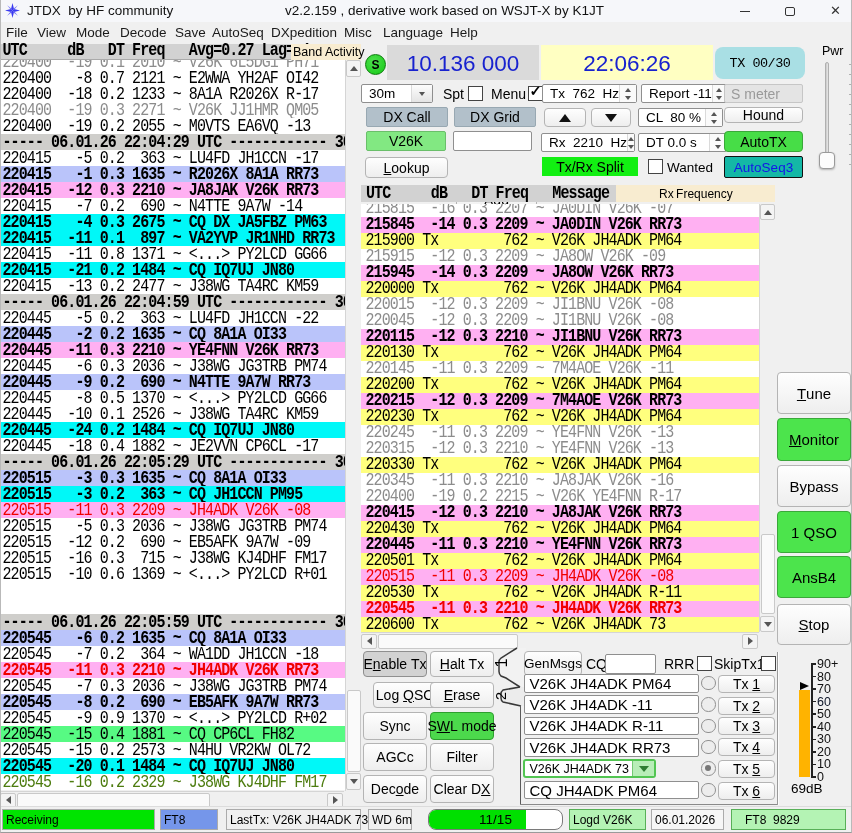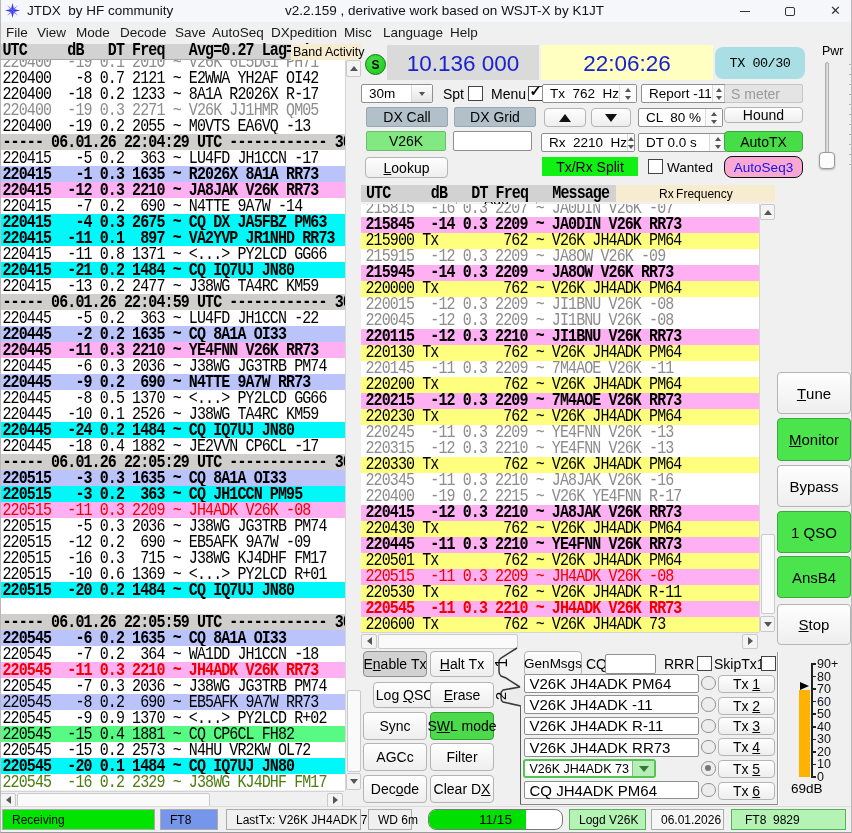--- a/index.html
+++ b/index.html
@@ -34,21 +34,21 @@
 .cdrop { position:absolute; right:0; top:0; bottom:0; width:22px; background:#b8edb8;
   border-left:1px solid #74c974; display:flex; align-items:center; justify-content:center;
   border-radius:0 1px 1px 0; }
 .dtri { width:0;height:0;border-left:5px solid transparent;border-right:5px solid transparent;
   border-top:6px solid #2e7d32; }
 .sb { position:absolute; background:#f0f0f0; }
 .sbb { position:absolute; background:#f4f4f4; border:1px solid #c9c9c9; border-radius:2px;
   display:flex; align-items:center; justify-content:center; }
 u { text-decoration:underline; }
 .statbox { position:absolute; border:1px solid #ababab; font-size:12px;
-  display:flex; align-items:center; padding-left:9px; white-space:pre; height:21px; top:809px; }
+  display:flex; align-items:center; padding-left:3px; white-space:pre; height:21px; top:809px; }
 </style></head><body>
 
 <div style="position:absolute;left:0;top:0;width:852px;height:833px;border:1px solid #b9b9b9;border-top:none;border-bottom-color:#9a9a9a;z-index:99;pointer-events:none"></div>
 
 <div style="position:absolute;left:0;top:0;width:852px;height:22px;background:#f6f7fa">
   <svg style="position:absolute;left:5px;top:3px" width="15" height="15" viewBox="0 0 16 16">
     <g fill="#3a3af0">
         <path d="M8 0 L9.6 6.4 L8 8 L6.4 6.4 Z"></path>
         <path d="M8 16 L6.4 9.6 L8 8 L9.6 9.6 Z"></path>
     <path d="M0 8 L6.4 6.4 L8 8 L6.4 9.6 Z"></path>
@@ -116,27 +116,26 @@
 <div class="mr" style="top:362.40px;height:16.00px;background:#00f8f8;color:#000000;font-weight:bold"><i>220445  -24 0.2 1484 ~ CQ IQ7UJ JN80</i></div>
 <div class="mr" style="top:378.40px;height:16.00px;background:#ffffff;color:#000000;font-weight:normal"><i>220445  -18 0.4 1882 ~ JE2VVN CP6CL -17</i></div>
 <div class="mr" style="top:394.40px;height:16.00px;background:#cfcecb;color:#000000;font-weight:bold"><i>----- 06.01.26 22:05:29 UTC ------------ 30</i></div>
 <div class="mr" style="top:410.40px;height:16.00px;background:#bac4fa;color:#000000;font-weight:bold"><i>220515   -3 0.3 1635 ~ CQ 8A1A OI33</i></div>
 <div class="mr" style="top:426.40px;height:16.00px;background:#00f8f8;color:#000000;font-weight:bold"><i>220515   -3 0.2  363 ~ CQ JH1CCN PM95</i></div>
 <div class="mr" style="top:442.40px;height:16.00px;background:#ffb0f2;color:#f00000;font-weight:normal"><i>220515  -11 0.3 2209 ~ JH4ADK V26K -08</i></div>
 <div class="mr" style="top:458.40px;height:16.00px;background:#ffffff;color:#000000;font-weight:normal"><i>220515   -5 0.3 2036 ~ J38WG JG3TRB PM74</i></div>
 <div class="mr" style="top:474.40px;height:16.00px;background:#ffffff;color:#000000;font-weight:normal"><i>220515  -12 0.2  690 ~ EB5AFK 9A7W -09</i></div>
 <div class="mr" style="top:490.40px;height:16.00px;background:#ffffff;color:#000000;font-weight:normal"><i>220515  -16 0.3  715 ~ J38WG KJ4DHF FM17</i></div>
 <div class="mr" style="top:506.40px;height:16.00px;background:#ffffff;color:#000000;font-weight:normal"><i>220515  -10 0.6 1369 ~ &lt;...&gt; PY2LCD R+01</i></div>
-<div class="mr" style="top:522.40px;height:16.00px;background:#00f8f8;color:#000000;font-weight:bold"><i>220515  -20 0.2 1484 ~ CQ IQ7UJ JN80</i></div>
 <div class="mr" style="top:554.40px;height:16.00px;background:#cfcecb;color:#000000;font-weight:bold"><i>----- 06.01.26 22:05:59 UTC ------------ 30</i></div>
 <div class="mr" style="top:570.40px;height:16.00px;background:#bac4fa;color:#000000;font-weight:bold"><i>220545   -6 0.2 1635 ~ CQ 8A1A OI33</i></div>
 <div class="mr" style="top:586.40px;height:16.00px;background:#ffffff;color:#000000;font-weight:normal"><i>220545   -7 0.2  364 ~ WA1DD JH1CCN -18</i></div>
 <div class="mr" style="top:602.40px;height:16.00px;background:#ffb0f2;color:#f00000;font-weight:bold"><i>220545  -11 0.3 2210 ~ JH4ADK V26K RR73</i></div>
 <div class="mr" style="top:618.40px;height:16.00px;background:#ffffff;color:#000000;font-weight:normal"><i>220545   -7 0.3 2036 ~ J38WG JG3TRB PM74</i></div>
-<div class="mr" style="top:634.40px;height:16.00px;background:#bac4fa;color:#000000;font-weight:normal"><i>220545   -8 0.2  690 ~ EB5AFK 9A7W RR73</i></div>
+<div class="mr" style="top:634.40px;height:16.00px;background:#bac4fa;color:#000000;font-weight:bold"><i>220545   -8 0.2  690 ~ EB5AFK 9A7W RR73</i></div>
 <div class="mr" style="top:650.40px;height:16.00px;background:#ffffff;color:#000000;font-weight:normal"><i>220545   -9 0.9 1370 ~ &lt;...&gt; PY2LCD R+02</i></div>
 <div class="mr" style="top:666.40px;height:16.00px;background:#57fa83;color:#000000;font-weight:normal"><i>220545  -15 0.4 1881 ~ CQ CP6CL FH82</i></div>
 <div class="mr" style="top:682.40px;height:16.00px;background:#ffffff;color:#000000;font-weight:normal"><i>220545  -15 0.2 2573 ~ N4HU VR2KW OL72</i></div>
 <div class="mr" style="top:698.40px;height:16.00px;background:#00f8f8;color:#000000;font-weight:bold"><i>220545  -20 0.1 1484 ~ CQ IQ7UJ JN80</i></div>
 <div class="mr" style="top:714.40px;height:16.00px;background:#ffffff;color:#4d7c0f;font-weight:normal"><i>220545  -16 0.2 2329 ~ J38WG KJ4DHF FM17</i></div>
 </div>
 
 <div class="sb" style="left:345px;top:60px;width:15px;height:731px;border-left:1px solid #d5d5d5">
   <div class="sbb" style="left:0px;top:0px;width:15px;height:17px">
       <div style="width:0;height:0;border-left:4px solid transparent;border-right:4px solid transparent;border-bottom:5px solid #555"></div>
@@ -234,21 +233,21 @@
       <div class="td"></div>
     </div>
   </div>
 <div class="b" style="left:724px;top:131px;width:79px;height:21px;font-size:14px;background:#47dd47;border-color:#3aa83a">AutoTX</div>
 
 <div class="b" style="left:365px;top:157px;width:83px;height:21px;font-size:14px;"><u>L</u>ookup</div>
 <div class="b" style="left:456px;top:157px;width:81px;height:21px;font-size:14px;margin-top:32px;">Add</div>
 <div style="position:absolute;left:542px;top:157px;width:96px;height:19px;background:#12ef12;display:flex;align-items:center;justify-content:center;font-size:14px">Tx/Rx Split</div>
 <div class="cbx" style="left:648px;top:159px;width:15px;height:15px"></div>
 <span style="position:absolute;left:667px;top:159.5px;font-size:13.5px">Wanted</span>
-<div style="position:absolute;left:724px;top:156px;width:79px;height:22px;background:#f9a8d4;border:1.6px solid #111;border-radius:8px;display:flex;align-items:center;justify-content:center;font-size:13.5px;color:#1414e8">AutoSeq3</div>
+<div style="position:absolute;left:724px;top:156px;width:79px;height:22px;background:#14b8a6;border:1.6px solid #111;border-radius:2px;display:flex;align-items:center;justify-content:center;font-size:13.5px;color:#1414e8">AutoSeq3</div>
 
 <div style="position:absolute;left:361px;top:185px;width:255px;height:17px;background:#d2d2d2">
  <div class="mono" style="font-size:15px;letter-spacing:-0.9px;font-weight:bold;white-space:pre;padding-left:5px;line-height:17px"><i style="font-style:normal;display:inline-block;transform:scaleY(1.2);transform-origin:50% 55%">UTC     dB   DT Freq   Message</i></div>
 </div>
 <div style="position:absolute;left:616px;top:185px;width:159px;height:17px;background:#f8ecd0"></div>
 <div style="position:absolute;left:659px;top:187px;font-size:12px;white-space:pre">Rx Frequency</div>
 
 <div style="position:absolute;left:361px;top:204px;width:398px;height:428px;background:#fff;overflow:hidden">
 <div class="mr rr" style="top:-3.40px;height:16.00px;background:#ffffff;color:#8c8c8c;font-weight:normal"><i>215815  -16 0.3 2207 ~ JA0DIN V26K -07</i></div>
 <div class="mr rr" style="top:12.60px;height:16.00px;background:#ffb0f2;color:#000000;font-weight:bold"><i>215845  -14 0.3 2209 ~ JA0DIN V26K RR73</i></div>

